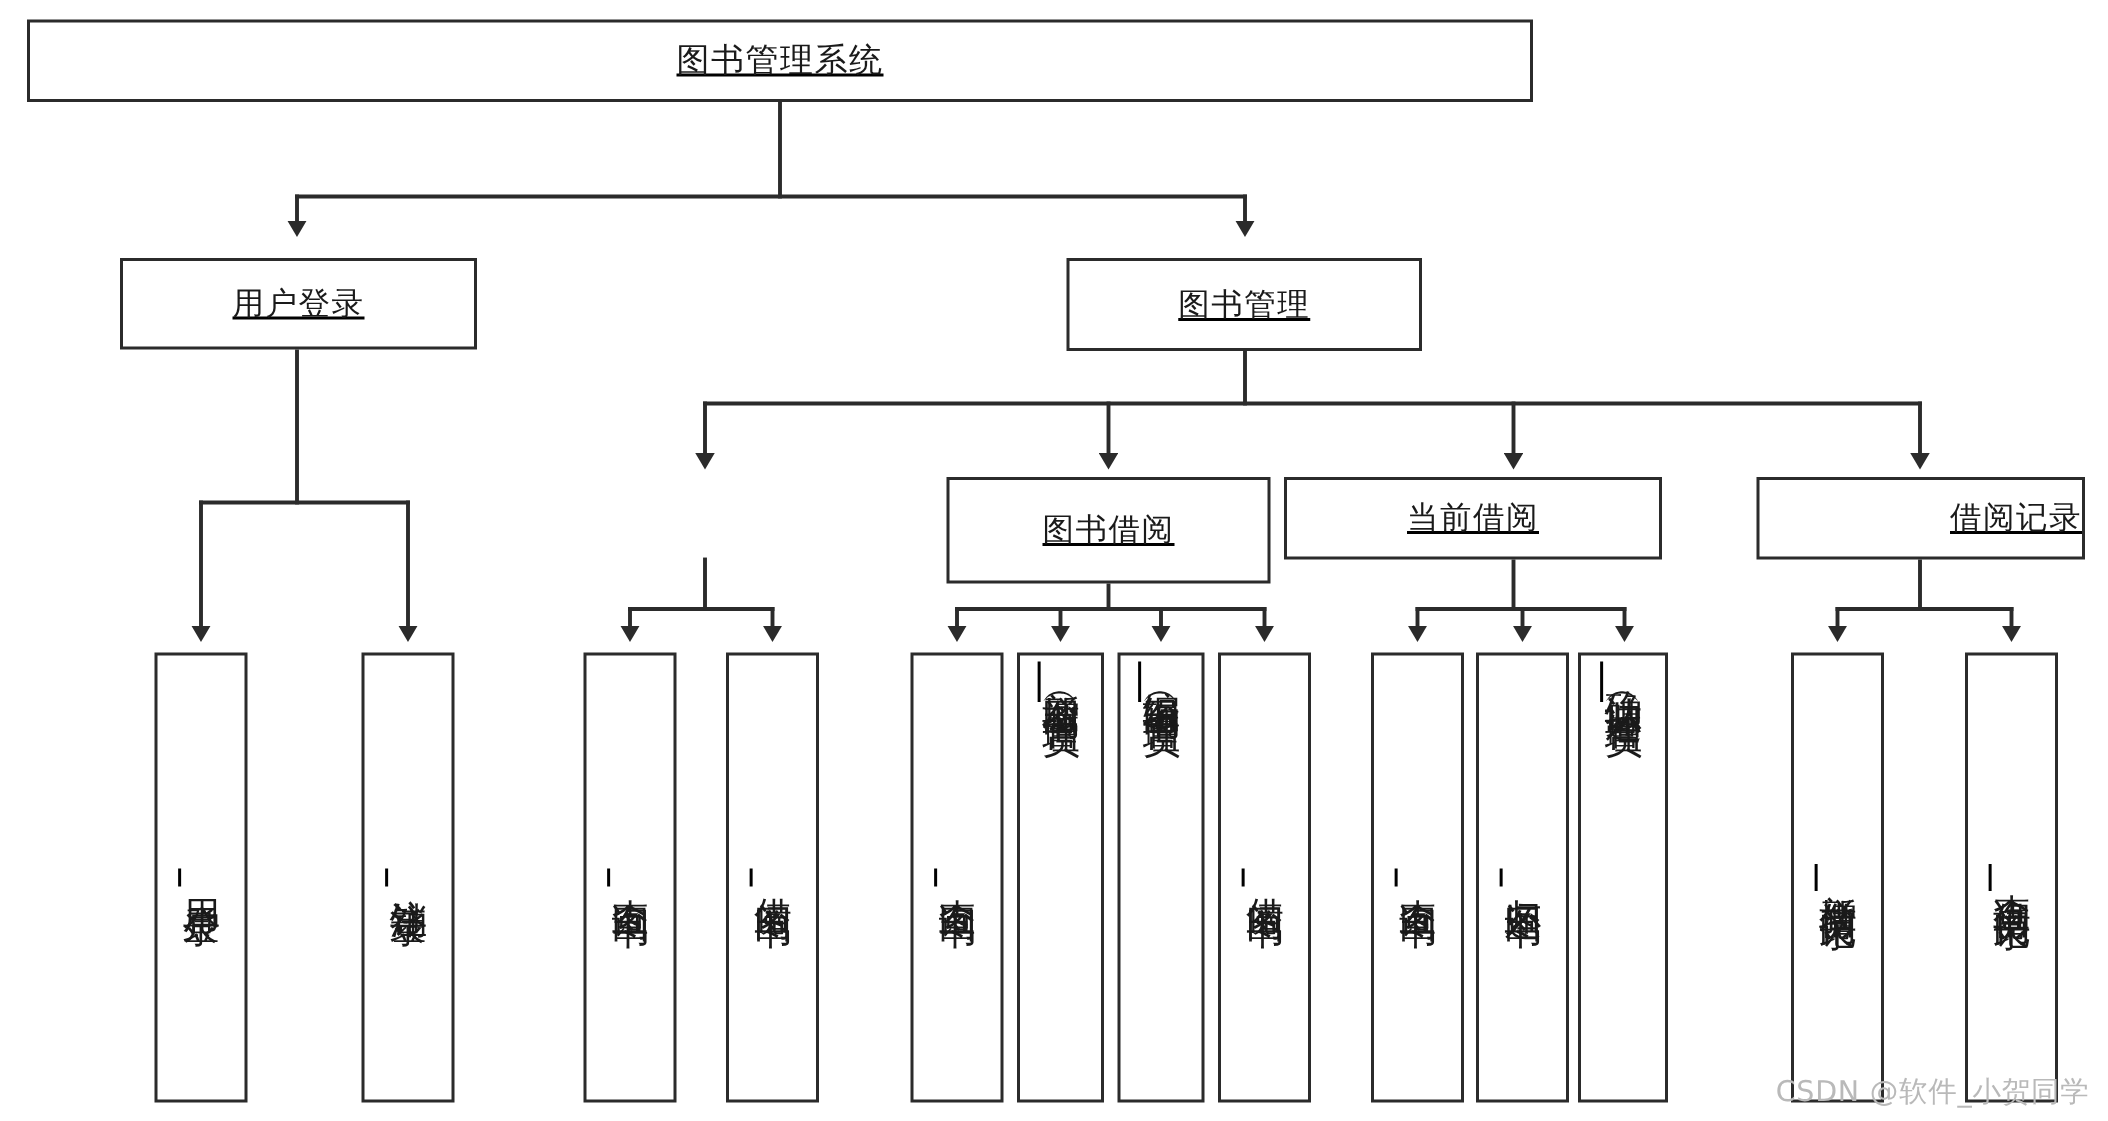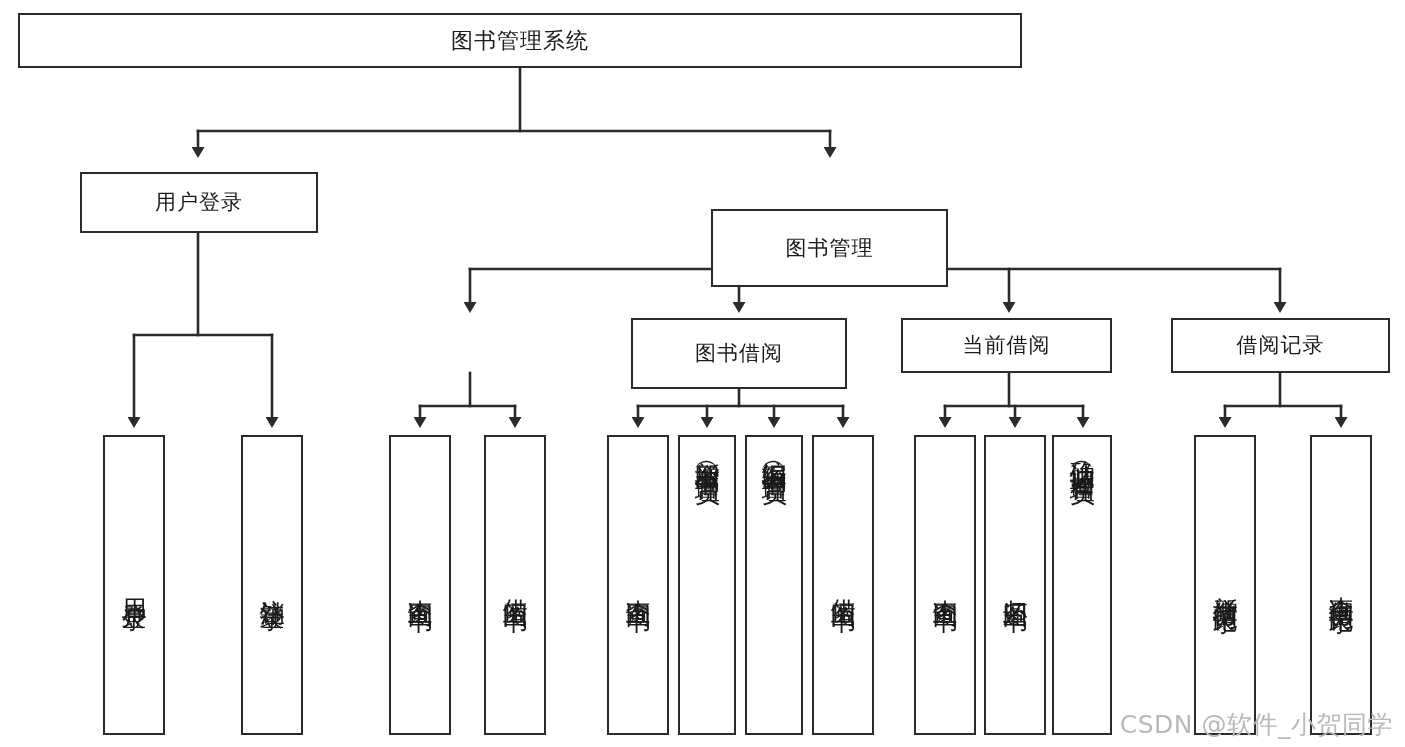--- a/index.html
+++ b/index.html
@@ -29,20 +29,21 @@
   }
   .node {
     position: absolute;
     box-sizing: border-box;
     background: #ffffff;
     border: 2px solid #2b2b2b;
     display: flex;
     align-items: center;
     justify-content: center;
     overflow: hidden;
+    text-decoration: underline;
   }
   .node-label {
     color: #1a1a1a;
     line-height: 1.18;
     text-align: center;
     white-space: nowrap;
   }
   .node.horizontal .node-label {
     writing-mode: horizontal-tb;
     font-size: 21px;
@@ -61,21 +62,21 @@
   }
   .node.vertical.short {
     align-items: center;
     padding-top: 0;
   }
   .node.root .node-label { font-size: 22px; }
   .watermark {
     position: absolute;
     right: 12px;
     bottom: 6px;
-    font-size: 25px;
+    font-size: 19px;
     color: #b9b9b9;
     letter-spacing: 0.5px;
     white-space: nowrap;
   }
 </style>
 </head>
 <body>
 
 <div id="diagram-root">
 
@@ -129,31 +130,31 @@
     </g>
   </svg>
 
   <div class="node horizontal root" style="left:18px; top:13px; width:1004px; height:55px;">
     <span class="node-label">图书管理系统</span>
   </div>
 
   <div class="node horizontal" style="left:80px; top:172px; width:238px; height:61px;">
     <span class="node-label">用户登录</span>
   </div>
-  <div class="node horizontal" style="left:711px; top:172px; width:237px; height:78px;margin-top:37px;">
+  <div class="node horizontal" style="left:711px; top:172px; width:237px; height:62px;">
     <span class="node-label">图书管理</span>
   </div>
 
   <div class="node horizontal" style="left:631px; top:318px; width:216px; height:71px;">
     <span class="node-label">图书借阅</span>
   </div>
-  <div class="node horizontal" style="left:901px; top:318px; width:211px; height:55px;">
+  <div class="node horizontal" style="left:856px; top:318px; width:252px; height:55px;">
     <span class="node-label">当前借阅</span>
   </div>
-  <div class="node horizontal" style="left:1171px; top:318px; width:219px; height:55px;">
+  <div class="node horizontal" style="left:1171px; top:318px; width:219px; height:55px;justify-content:flex-end;">
     <span class="node-label">借阅记录</span>
   </div>
 
   <div class="node vertical short" style="left:103px; top:435px; width:62px; height:300px;">
     <span class="node-label">用户登录</span>
   </div>
   <div class="node vertical short" style="left:241px; top:435px; width:62px; height:300px;">
     <span class="node-label">注销登录</span>
   </div>
 

